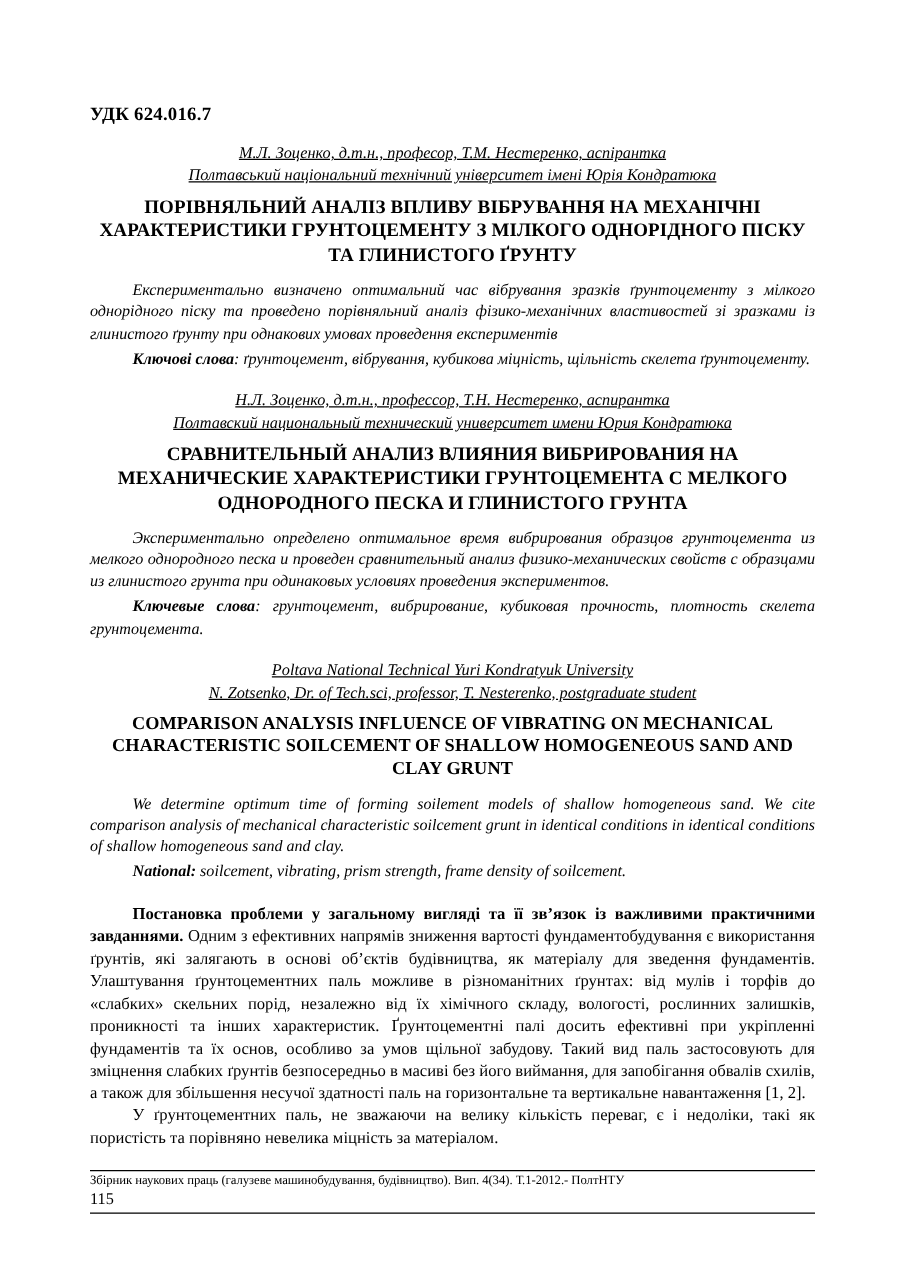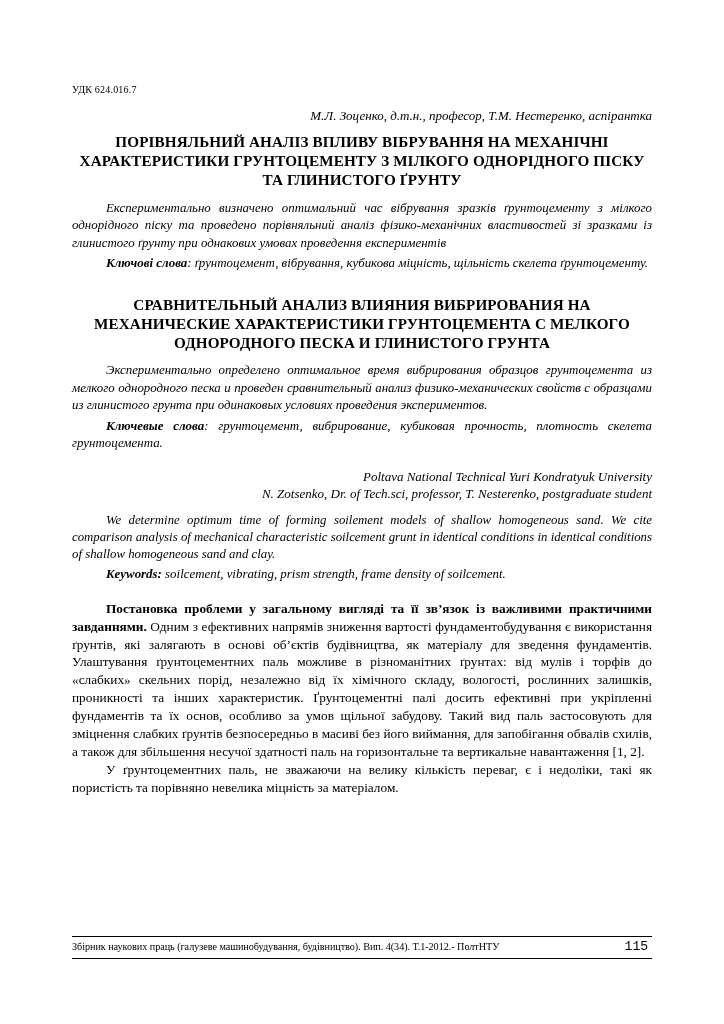--- a/index.html
+++ b/index.html
@@ -27,32 +27,33 @@
 
   .content {
     position: absolute;
     left: 72px;
     top: 84px;
     width: 580px;
   }
 
   
   .udk {
-    font-weight: normal;
-    font-size: 10px;
+    font-weight: bold;
+    font-size: 15px;
     letter-spacing: 0.2px;
     margin: 0 0 12px 0;
   }
 
   .byline {
     font-style: italic;
     font-size: 13px;
-    text-align: right;
+    text-align: center;
     line-height: 1.32;
     margin: 0;
+    text-decoration: underline;
   }
   .byline.second {
     margin-top: 1px;
   }
 
   .doc-title {
     font-weight: bold;
     font-size: 15.2px;
     text-align: center;
     line-height: 1.26;
@@ -122,66 +123,70 @@
     margin: 0;
     height: 0;
   }
   .footer-row {
     display: flex;
     align-items: baseline;
     justify-content: space-between;
     padding: 2px 0 3px 0;
     font-size: 10.2px;
     line-height: 1.2;
+    flex-direction: column;
   }
   .footer-text {
     white-space: nowrap;
     letter-spacing: -0.05px;
   }
   .footer-page {
     font-size: 13px;
     padding-right: 4px;
-    font-family: Liberation Mono, monospace;
   }
 </style>
 </head>
 <body>
 
 <div class="page">
 
   <div class="content">
 
     <p class="udk">УДК 624.016.7</p>
 
     <p class="byline">М.Л. Зоценко, д.т.н., професор, Т.М. Нестеренко, аспірантка</p>
+    <p class="byline second">Полтавський національний технічний університет імені Юрія Кондратюка</p>
 
     <h1 class="doc-title">ПОРІВНЯЛЬНИЙ АНАЛІЗ ВПЛИВУ ВІБРУВАННЯ НА МЕХАНІЧНІ ХАРАКТЕРИСТИКИ ГРУНТОЦЕМЕНТУ З МІЛКОГО ОДНОРІДНОГО ПІСКУ ТА ГЛИНИСТОГО ҐРУНТУ</h1>
 
     <p class="abstract">Експериментально визначено оптимальний час вібрування зразків ґрунтоцементу з мілкого однорідного піску та проведено  порівняльний аналіз фізико-механічних властивостей зі зразками із глинистого ґрунту при однакових умовах проведення експериментів</p>
 
     <p class="keywords"><span class="kw-label">Ключові слова</span><span>: ґрунтоцемент, вібрування, кубикова міцність, щільність скелета ґрунтоцементу.</span></p>
 
     <div class="section-gap"></div>
 
+    <p class="byline">Н.Л. Зоценко, д.т.н., профессор, Т.Н. Нестеренко, аспирантка</p>
+    <p class="byline second">Полтавский национальный технический университет имени Юрия Кондратюка</p>
 
     <h1 class="doc-title">СРАВНИТЕЛЬНЫЙ АНАЛИЗ ВЛИЯНИЯ ВИБРИРОВАНИЯ НА МЕХАНИЧЕСКИЕ ХАРАКТЕРИСТИКИ ГРУНТОЦЕМЕНТА С МЕЛКОГО ОДНОРОДНОГО ПЕСКА И ГЛИНИСТОГО ГРУНТА</h1>
 
     <p class="abstract">Экспериментально определено оптимальное время вибрирования образцов грунтоцемента из мелкого однородного песка и проведен  сравнительный анализ физико-механических свойств с образцами из глинистого грунта при одинаковых условиях проведения экспериментов.</p>
 
     <p class="keywords"><span class="kw-label">Ключевые слова</span><span>: грунтоцемент, вибрирование, кубиковая прочность, плотность скелета грунтоцемента.</span></p>
 
     <div class="section-gap"></div>
 
     <p class="byline second">Poltava National Technical Yuri Kondratyuk  University</p>
     <p class="byline">N. Zotsenko, Dr. of Tech.sci, professor, T. Nesterenko, postgraduate student</p>
 
+    <h1 class="doc-title en">COMPARISON ANALYSIS INFLUENCE OF VIBRATING ON MECHANICAL CHARACTERISTIC SOILCEMENT OF SHALLOW HOMOGENEOUS SAND AND CLAY GRUNT</h1>
 
     <p class="abstract en">We determine optimum time of forming soilement models of shallow homogeneous sand. We cite comparison analysis of mechanical characteristic soilcement grunt in identical conditions in identical conditions of shallow homogeneous sand and clay.</p>
 
-    <p class="keywords"><span class="kw-label">Keywords:</span><span> soilcement, vibrating, prism strength, frame density of soilcement.</span></p>
+    <p class="keywords"><span class="kw-label">National:</span><span> soilcement, vibrating, prism strength, frame density of soilcement.</span></p>
 
     <p class="body-par lead"><span class="lead-bold">Постановка проблеми у загальному вигляді та її зв’язок із важливими практичними завданнями.</span><span> Одним з ефективних напрямів зниження вартості фундаментобудування є використання ґрунтів, які залягають в основі об’єктів будівництва, як матеріалу для зведення фундаментів. Улаштування ґрунтоцементних паль можливе в різноманітних ґрунтах: від мулів і торфів до «слабких» скельних порід, незалежно від їх хімічного складу, вологості, рослинних залишків, проникності та інших характеристик. Ґрунтоцементні палі досить ефективні при укріпленні фундаментів та їх основ, особливо за умов щільної забудову. Такий вид паль застосовують для зміцнення слабких ґрунтів безпосередньо в масиві без його виймання, для запобігання обвалів схилів, а також для збільшення несучої здатності паль на горизонтальне та вертикальне навантаження [1, 2].</span></p>
 
     <p class="body-par">У ґрунтоцементних паль, не зважаючи на велику кількість переваг, є і недоліки, такі як пористість та порівняно невелика міцність за матеріалом.</p>
 
   </div>
 
   <div class="footer">
     <hr class="footer-rule">
     <div class="footer-row">

